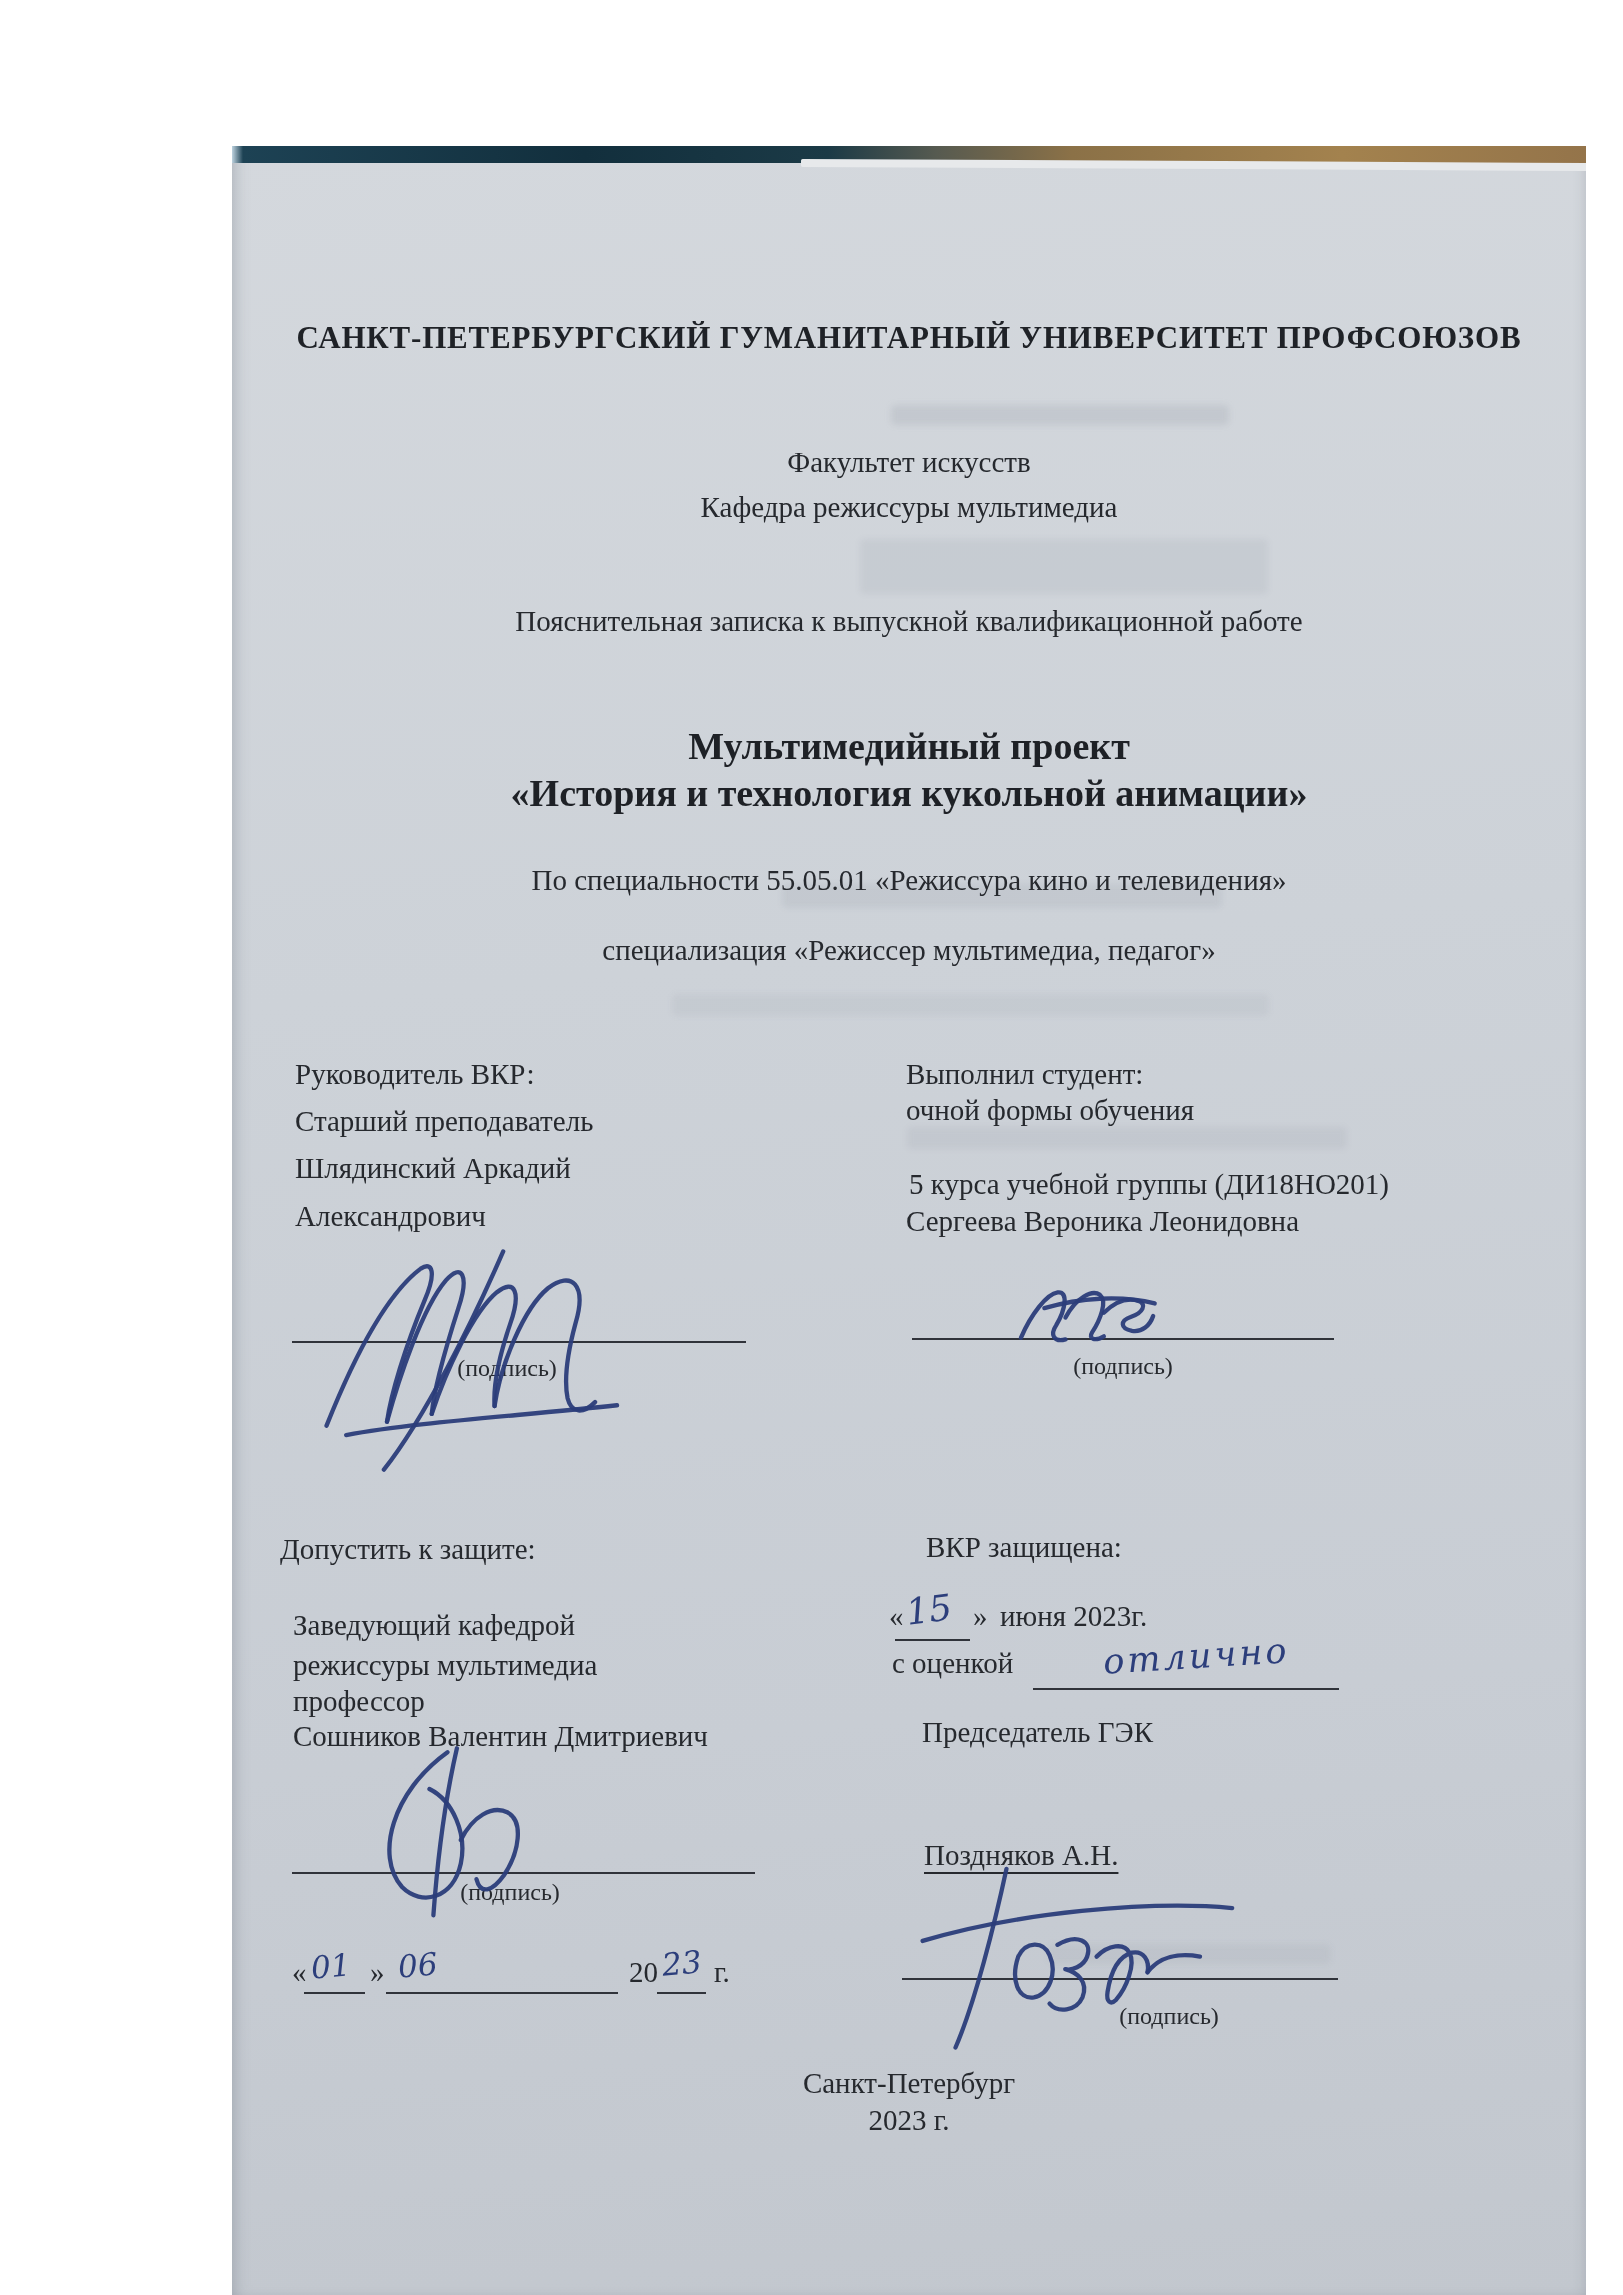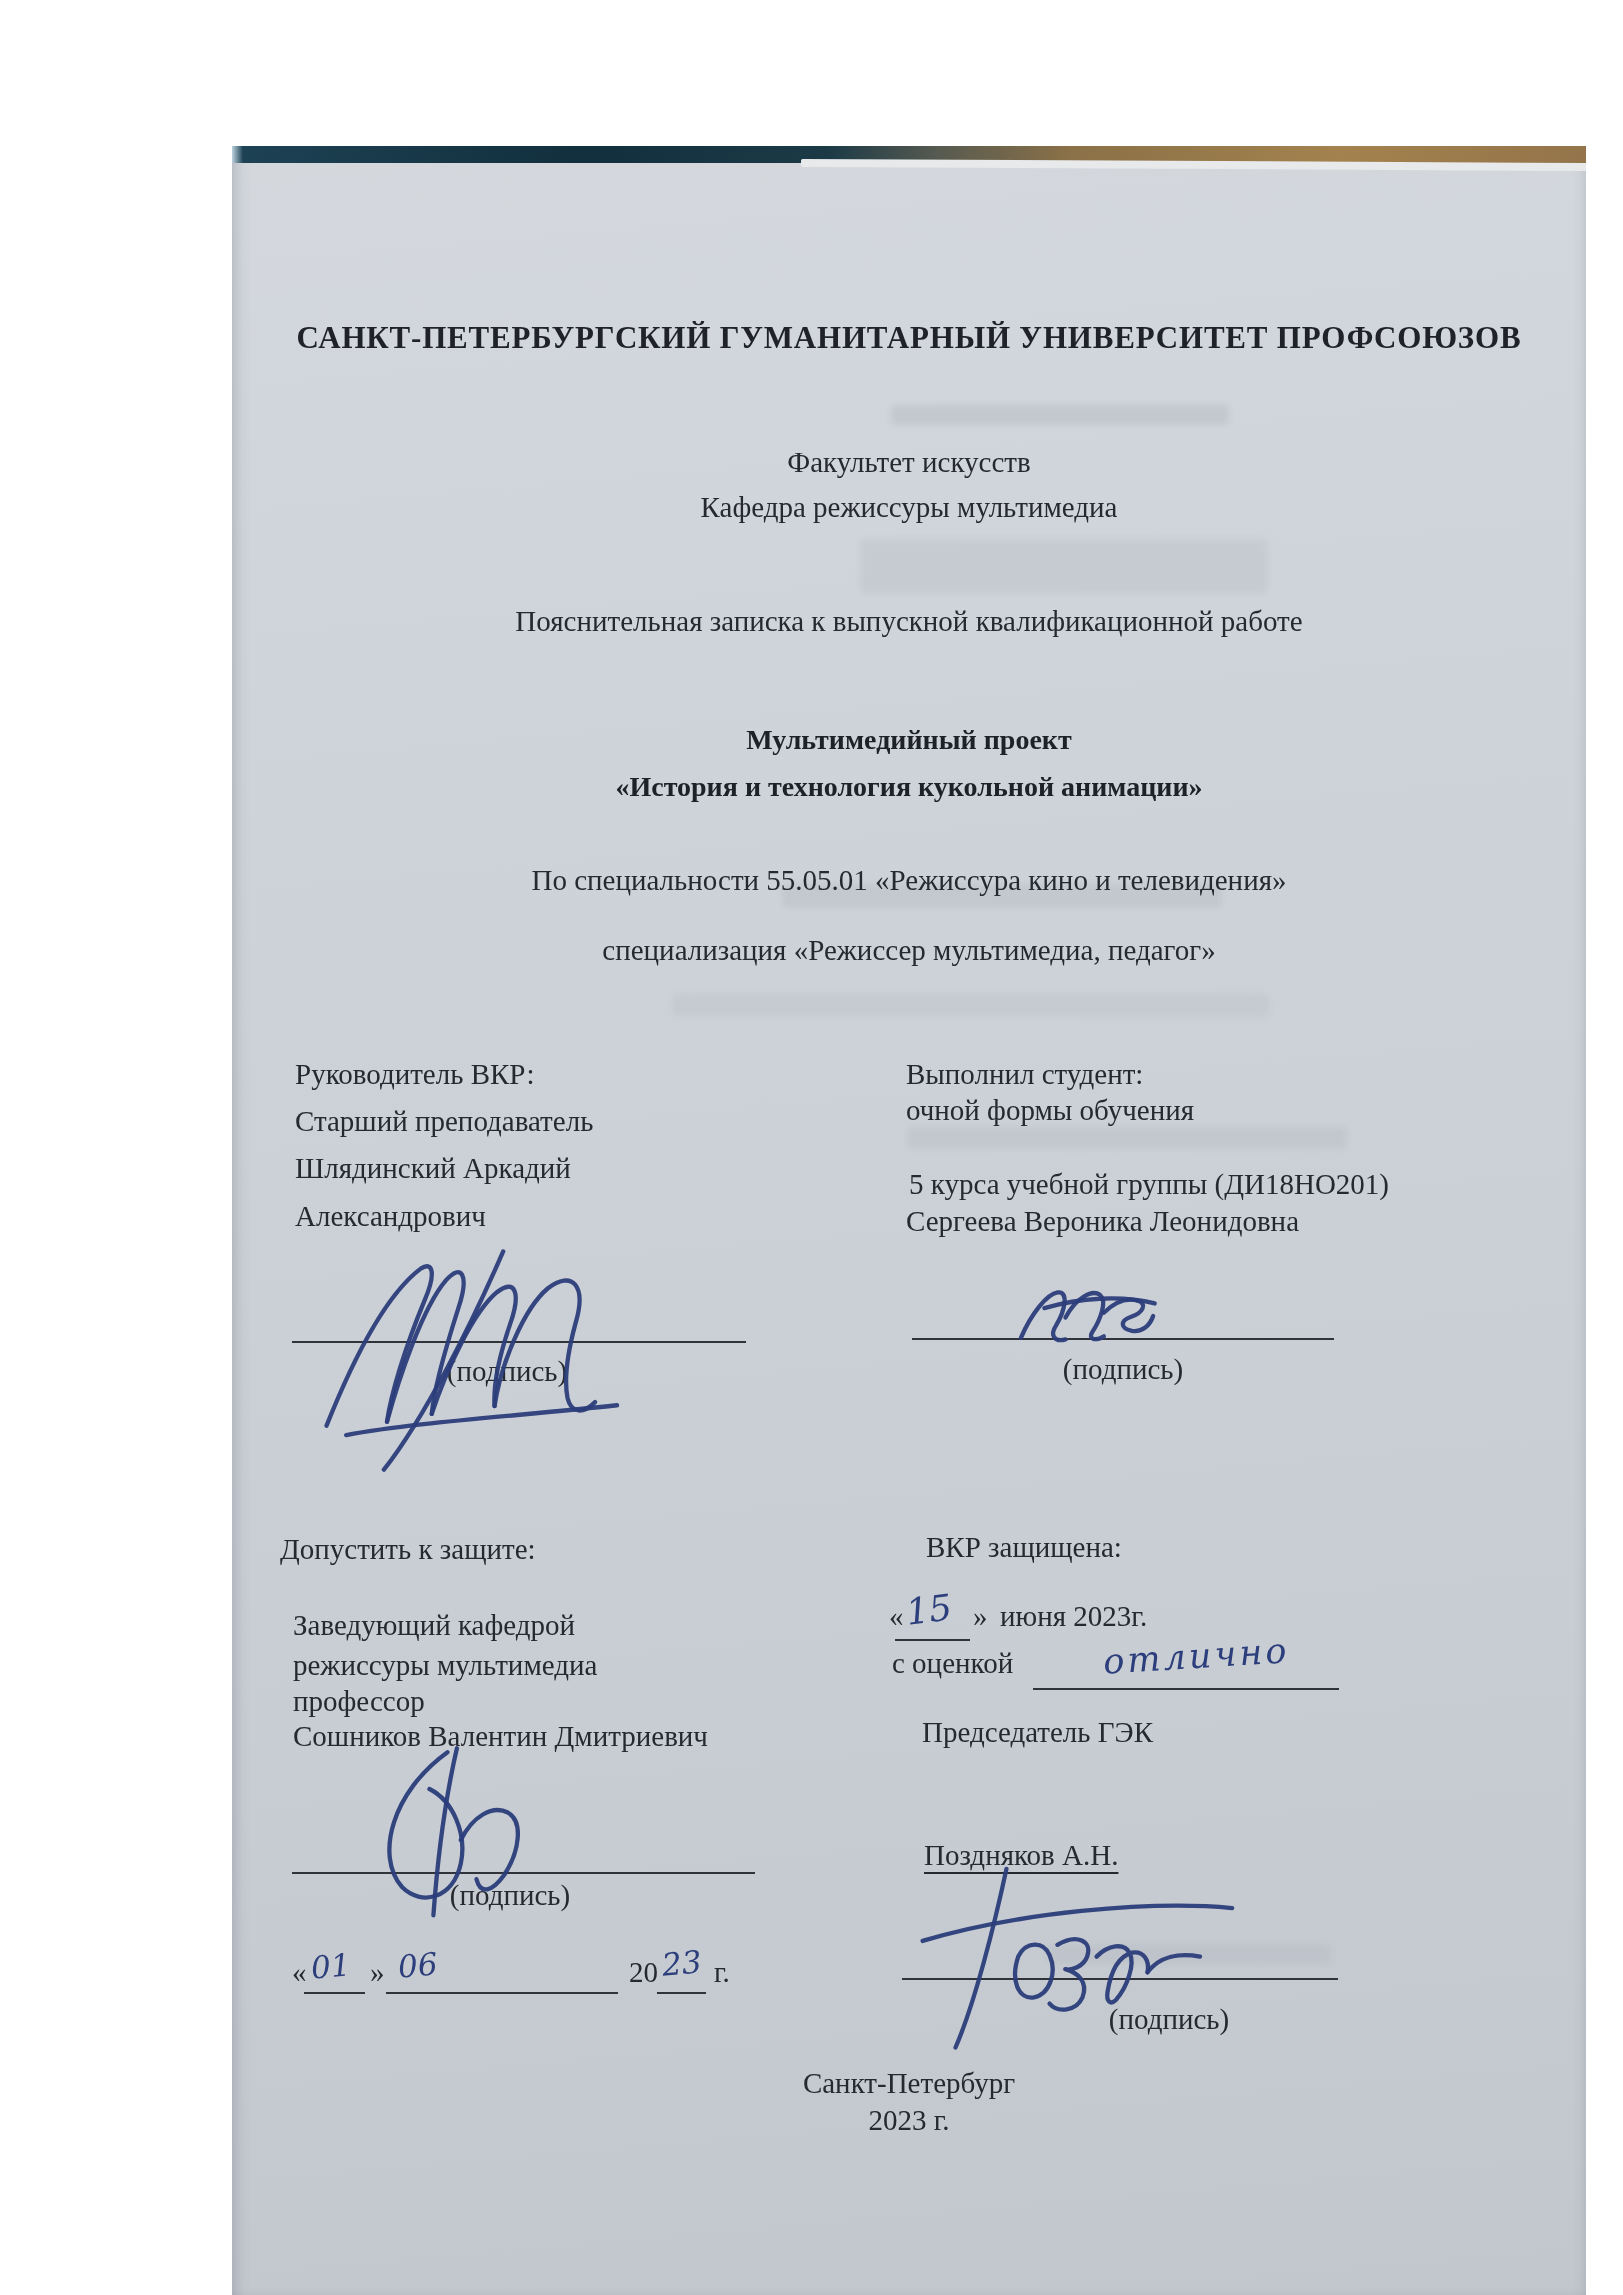--- a/index.html
+++ b/index.html
@@ -10,22 +10,22 @@
          background:linear-gradient(175deg,#d4d8dd 0%,#cdd2d8 38%,#c8cdd4 72%,#c2c7ce 100%);
          box-shadow:inset 11px 0 17.3px -11px rgba(70,80,95,.35), inset -7.9px 0 14px -9.4px rgba(70,80,95,.25);padding-left:32px;}
   .desk-strip{position:absolute;left:0;top:0;width:100%;height:17.3px;
          background:linear-gradient(90deg,#bdd2df 0px,#1d4254 11px,#122f3d 26%,#1b3a46 44%,#565a50 52%,#8b7147 62%,#a3824e 82%,#94744a 100%);}
   .page-sliver{position:absolute;left:42%;top:15px;width:60%;height:7.9px;background:#e7e9eb;transform:rotate(.3deg);border-radius:1.6px;}
   
   .line{position:absolute;white-space:nowrap;color:#26292e;}
   .center{left:0;width:100%;text-align:center;}
   .t-univ{font-size:31px;font-weight:bold;letter-spacing:0.8px;color:#1f2227;}
   .t-body{font-size:29px;}
-  .t-main{font-size:28px;font-weight:bold;color:#1e2126;}
-  .t-cap{font-size:29px;}
+  .t-main{font-size:38px;font-weight:bold;color:#1e2126;}
+  .t-cap{font-size:24px;}
   .rule{position:absolute;height:0;border-top:2.4px solid #30333a;}
   .u-name{text-decoration:underline;text-underline-offset:7px;text-decoration-thickness:1.6px;}
   
   .ink{color:#2c3e7b;font-style:italic;font-family:"DejaVu Serif",serif;}
   .ink-day{font-size:36px;transform:rotate(-7deg);}
   .ink-grade{font-size:35px;letter-spacing:3.1px;transform:rotate(-3.5deg);}
   .ink-small{font-size:31px;transform:rotate(-5deg);}
   .sig{position:absolute;}
   .sig path{fill:none;stroke:#2b3d7a;stroke-width:5.5;stroke-linecap:round;stroke-linejoin:round;opacity:.95;}
   

